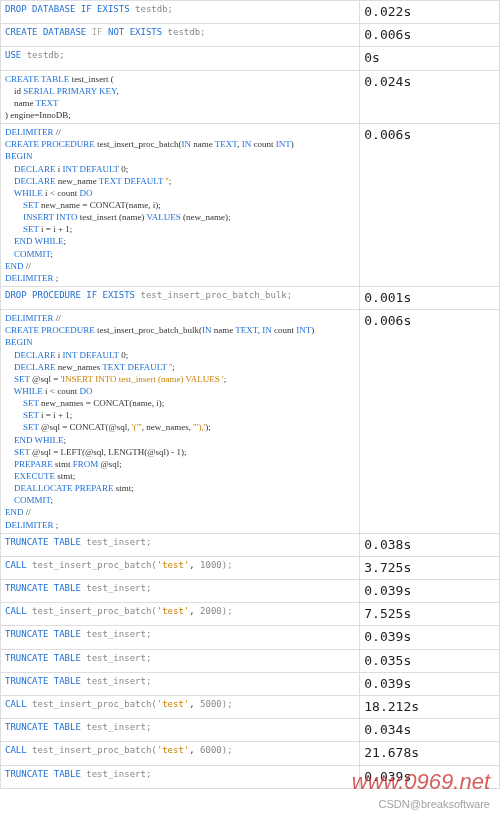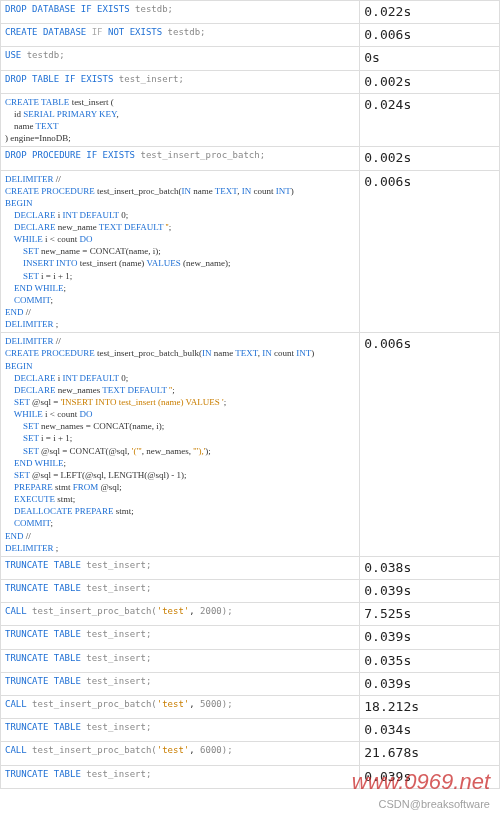--- a/index.html
+++ b/index.html
@@ -27,53 +27,49 @@
       </tr>
       <tr>
         <td class="sql"><span class="kw">CREATE DATABASE</span> <span class="cm">IF</span> <span class="kw">NOT EXISTS</span> <span class="fn">testdb;</span></td>
         <td class="time">0.006s</td>
       </tr>
       <tr>
         <td class="sql"><span class="kw">USE</span> <span class="fn">testdb;</span></td>
         <td class="time">0s</td>
       </tr>
       <tr>
-        <td class="sql"><span class="kw">DROP TABLE IF EXISTS</span> <span class="fn">test_insert;</span></td>
-        <td class="time">0.002s</td>
-      </tr>
-      <tr>
         <td class="sql">
           <pre><span class="kw">CREATE TABLE</span> test_insert (
     id <span class="kw">SERIAL PRIMARY KEY</span>,
     name <span class="kw">TEXT</span>
 ) engine=InnoDB;</pre>
         </td>
         <td class="time">0.024s</td>
-      </tr>
-      <tr>
-        <td class="sql"><span class="kw">DROP PROCEDURE IF EXISTS</span> <span class="fn">test_insert_proc_batch;</span></td>
-        <td class="time">0.002s</td>
       </tr>
       <tr>
         <td class="sql">
           <pre><span class="kw">DELIMITER</span> //
 <span class="kw">CREATE PROCEDURE</span> test_insert_proc_batch(<span class="kw">IN</span> name <span class="kw">TEXT</span>, <span class="kw">IN</span> count <span class="kw">INT</span>)
 <span class="kw">BEGIN</span>
     <span class="kw">DECLARE</span> i <span class="kw">INT DEFAULT</span> 0;
     <span class="kw">DECLARE</span> new_name <span class="kw">TEXT DEFAULT</span> <span class="lit">''</span>;
     <span class="kw">WHILE</span> i &lt; count <span class="kw">DO</span>
         <span class="kw">SET</span> new_name = CONCAT(name, i);
         <span class="kw">INSERT INTO</span> test_insert (name) <span class="kw">VALUES</span> (new_name);
         <span class="kw">SET</span> i = i + 1;
     <span class="kw">END WHILE</span>;
     <span class="kw">COMMIT</span>;
 <span class="kw">END</span> //
 <span class="kw">DELIMITER</span> ;</pre>
         </td>
         <td class="time">0.006s</td>
+      </tr>
+      <tr>
+        <td class="sql"><span class="kw">DROP PROCEDURE IF EXISTS</span> <span class="fn">test_insert_proc_batch_bulk;</span></td>
+        <td class="time">0.001s</td>
       </tr>
       <tr>
         <td class="sql">
           <pre><span class="kw">DELIMITER</span> //
 <span class="kw">CREATE PROCEDURE</span> test_insert_proc_batch_bulk(<span class="kw">IN</span> name <span class="kw">TEXT</span>, <span class="kw">IN</span> count <span class="kw">INT</span>)
 <span class="kw">BEGIN</span>
     <span class="kw">DECLARE</span> i <span class="kw">INT DEFAULT</span> 0;
     <span class="kw">DECLARE</span> new_names <span class="kw">TEXT DEFAULT</span> <span class="lit">''</span>;
     <span class="kw">SET</span> @sql = <span class="lit">'INSERT INTO test_insert (name) VALUES '</span>;
     <span class="kw">WHILE</span> i &lt; count <span class="kw">DO</span>
@@ -87,20 +83,24 @@
     <span class="kw">DEALLOCATE PREPARE</span> stmt;
     <span class="kw">COMMIT</span>;
 <span class="kw">END</span> //
 <span class="kw">DELIMITER</span> ;</pre>
         </td>
         <td class="time">0.006s</td>
       </tr>
       <tr>
         <td class="sql"><span class="kw">TRUNCATE TABLE</span> <span class="fn">test_insert;</span></td>
         <td class="time">0.038s</td>
+      </tr>
+      <tr>
+        <td class="sql"><span class="kw">CALL</span> <span class="fn">test_insert_proc_batch(</span><span class="lit">'test'</span>, <span class="fn">1000);</span></td>
+        <td class="time">3.725s</td>
       </tr>
       <tr>
         <td class="sql"><span class="kw">TRUNCATE TABLE</span> <span class="fn">test_insert;</span></td>
         <td class="time">0.039s</td>
       </tr>
       <tr>
         <td class="sql"><span class="kw">CALL</span> <span class="fn">test_insert_proc_batch(</span><span class="lit">'test'</span>, <span class="fn">2000);</span></td>
         <td class="time">7.525s</td>
       </tr>
       <tr>

